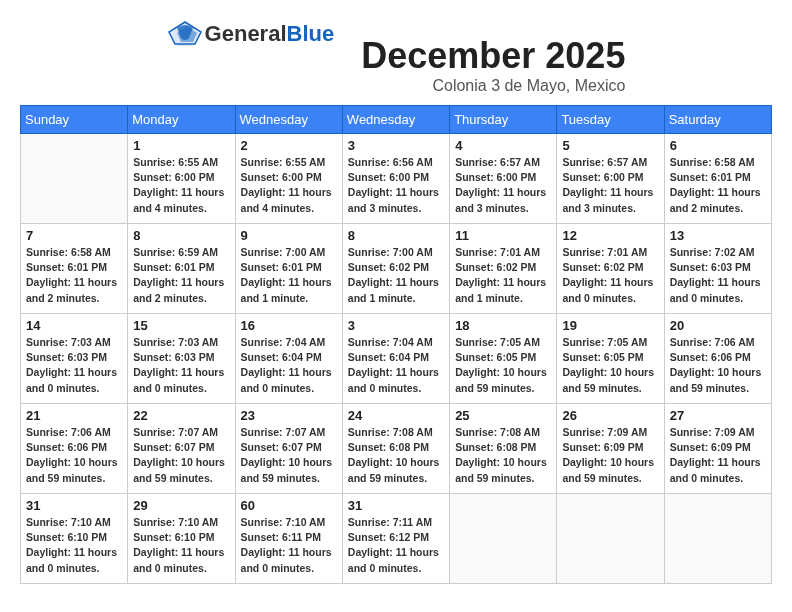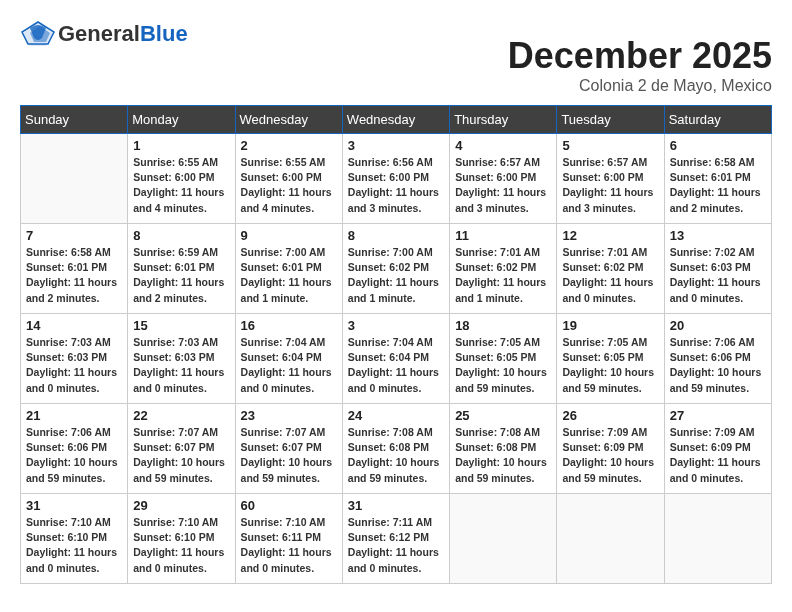--- a/index.html
+++ b/index.html
@@ -5,21 +5,21 @@
     * { box-sizing: border-box; margin: 0; padding: 0; }
     body {
       font-family: Arial, sans-serif;
       background: #fff;
       width: 792px;
       min-height: 612px;
       padding: 20px;
     }
     .header {
       display: flex;
-      justify-content: space-between;
+      justify-content: center;
       align-items: flex-start;
       margin-bottom: 10px;
       gap: 27px;
     }
     .logo {
       display: flex;
       align-items: center;
       font-size: 22px;
       font-weight: bold;
       color: #1a1a2e;
@@ -43,21 +43,21 @@
     .location {
       font-size: 16px;
       color: #555;
     }
     .calendar {
       width: 100%;
       border-collapse: collapse;
       border: 1px solid #ccc;
     }
     .calendar th {
-      background-color: #404040;
+      background-color: #3b82f6;
       color: #fff;
       font-size: 13px;
       padding: 6px 4px;
       text-align: left;
       border: 1px solid #1565c0;
       font-weight: normal;
     }
     .calendar td {
       border: 1px solid #ccc;
       vertical-align: top;
@@ -96,21 +96,21 @@
       <polygon points="18,2 34,12 28,24 8,24 2,12" fill="none" stroke="#1565c0" stroke-width="1.5"></polygon>
       <polygon points="20,6 30,13 26,22 14,22 10,13" fill="#1565c0" opacity="0.5"></polygon>
       <path d="M10 8 Q18 2 26 8 L22 18 Q18 22 14 18 Z" fill="#1565c0" opacity="0.8"></path>
     </svg>
     <span>
       <span class="logo-general">General</span><span class="logo-blue">Blue</span>
     </span>
   </div>
   <div class="title-block">
     <div class="month-title">December 2025</div>
-    <div class="location">Colonia 2 de Mayo, Mexico</div>
+    <div class="location">Colonia 3 de Mayo, Mexico</div>
   </div>
 </div>
 
 <table class="calendar">
   <thead>
     <tr>
     <th>Sunday</th>
         <th>Monday</th>
         <th>Wednesday</th>
         <th>Wednesday</th>

